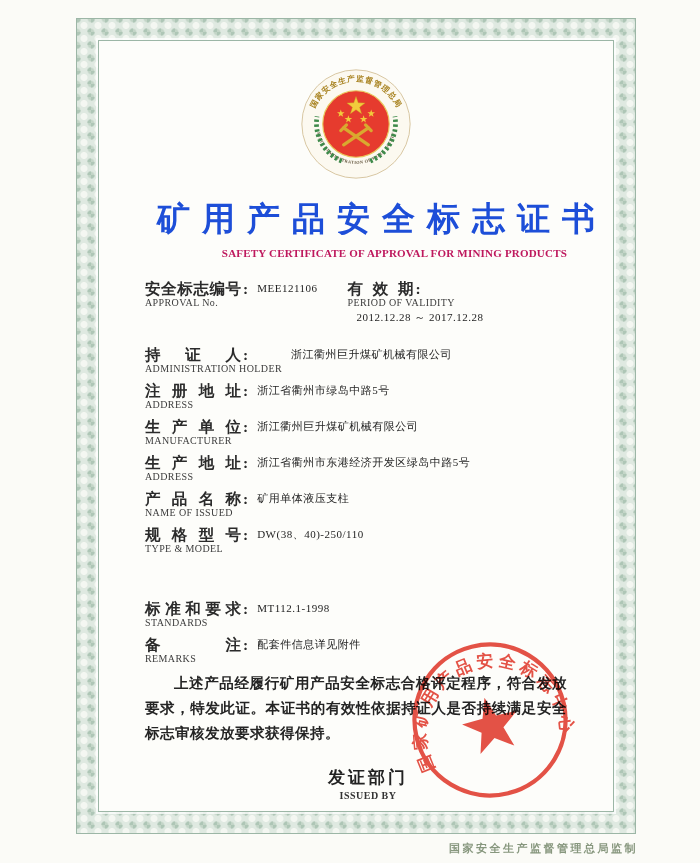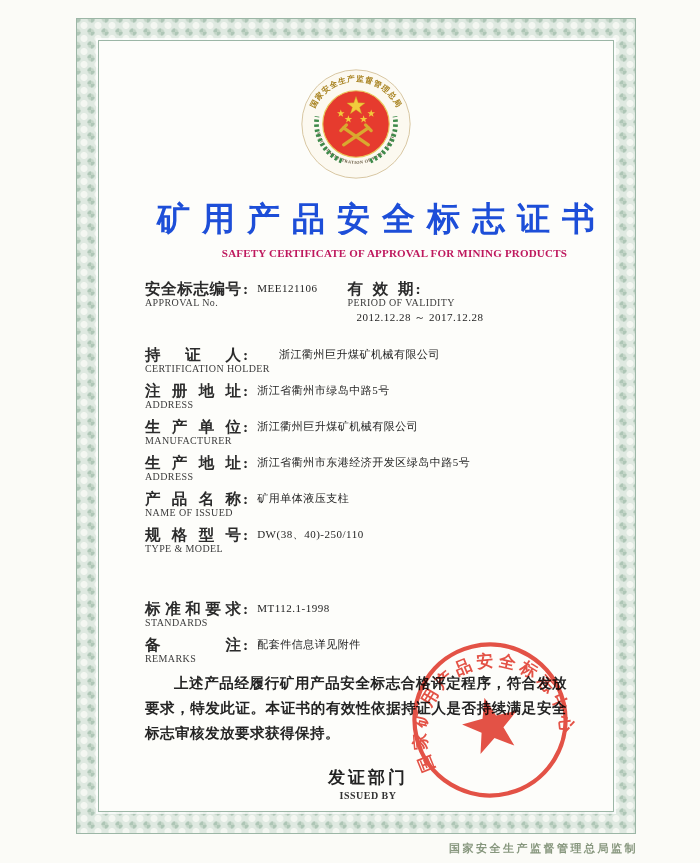--- a/index.html
+++ b/index.html
@@ -141,21 +141,21 @@
               <div class="cnline"><span class="cnl w70">有效期</span><span class="colon">:</span></div>
               <div class="enline">PERIOD OF VALIDITY</div>
             </div>
             <div class="fvalue">2012.12.28 ～ 2017.12.28</div>
           </div>
         </div>
 
         <div class="frow">
           <div class="flabels">
             <div class="cnline"><span class="cnl w94">持证人</span><span class="colon">:</span></div>
-            <div class="enline">CERTIFICATION HOLDER</div>
+            <div class="enline">ADMINISTRATION HOLDER</div>
           </div>
           <div class="fvalue">浙江衢州巨升煤矿机械有限公司</div>
         </div>
 
         <div class="frow">
           <div class="flabels">
             <div class="cnline"><span class="cnl w94">注册地址</span><span class="colon">:</span></div>
             <div class="enline">ADDRESS</div>
           </div>
           <div class="fvalue">浙江省衢州市绿岛中路5号</div>

